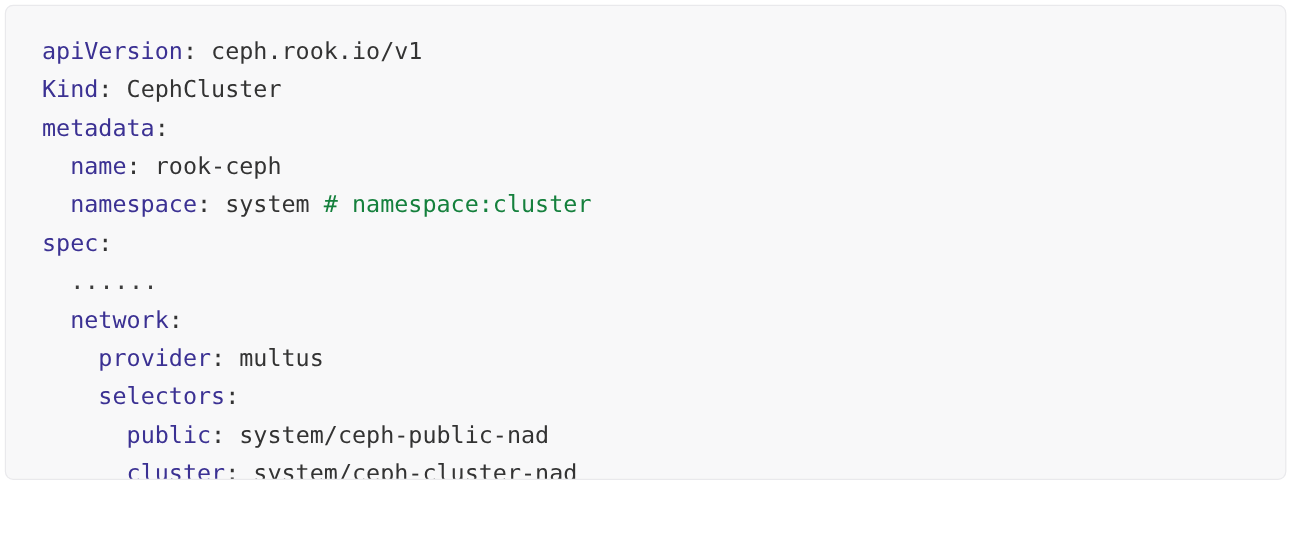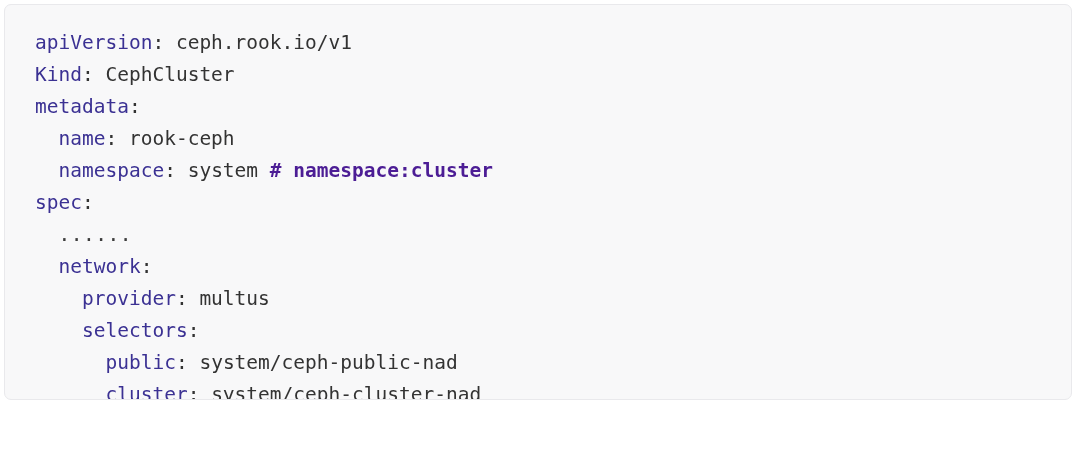--- a/index.html
+++ b/index.html
@@ -46,22 +46,21 @@
   .k {                 
     color: #3b3193;
   }
   .p {                 
     color: #333333;
   }
   .v {                 
     color: #333333;
   }
   .c {                 
-    color: #4c1d95;
-    font-weight: bold;
+    color: #15803d;
   }
   .dots {              
     color: #3c3c3c;
     letter-spacing: 0.5px;
   }
 </style>
 </head>
 <body>
 
 <div id="code-panel">

